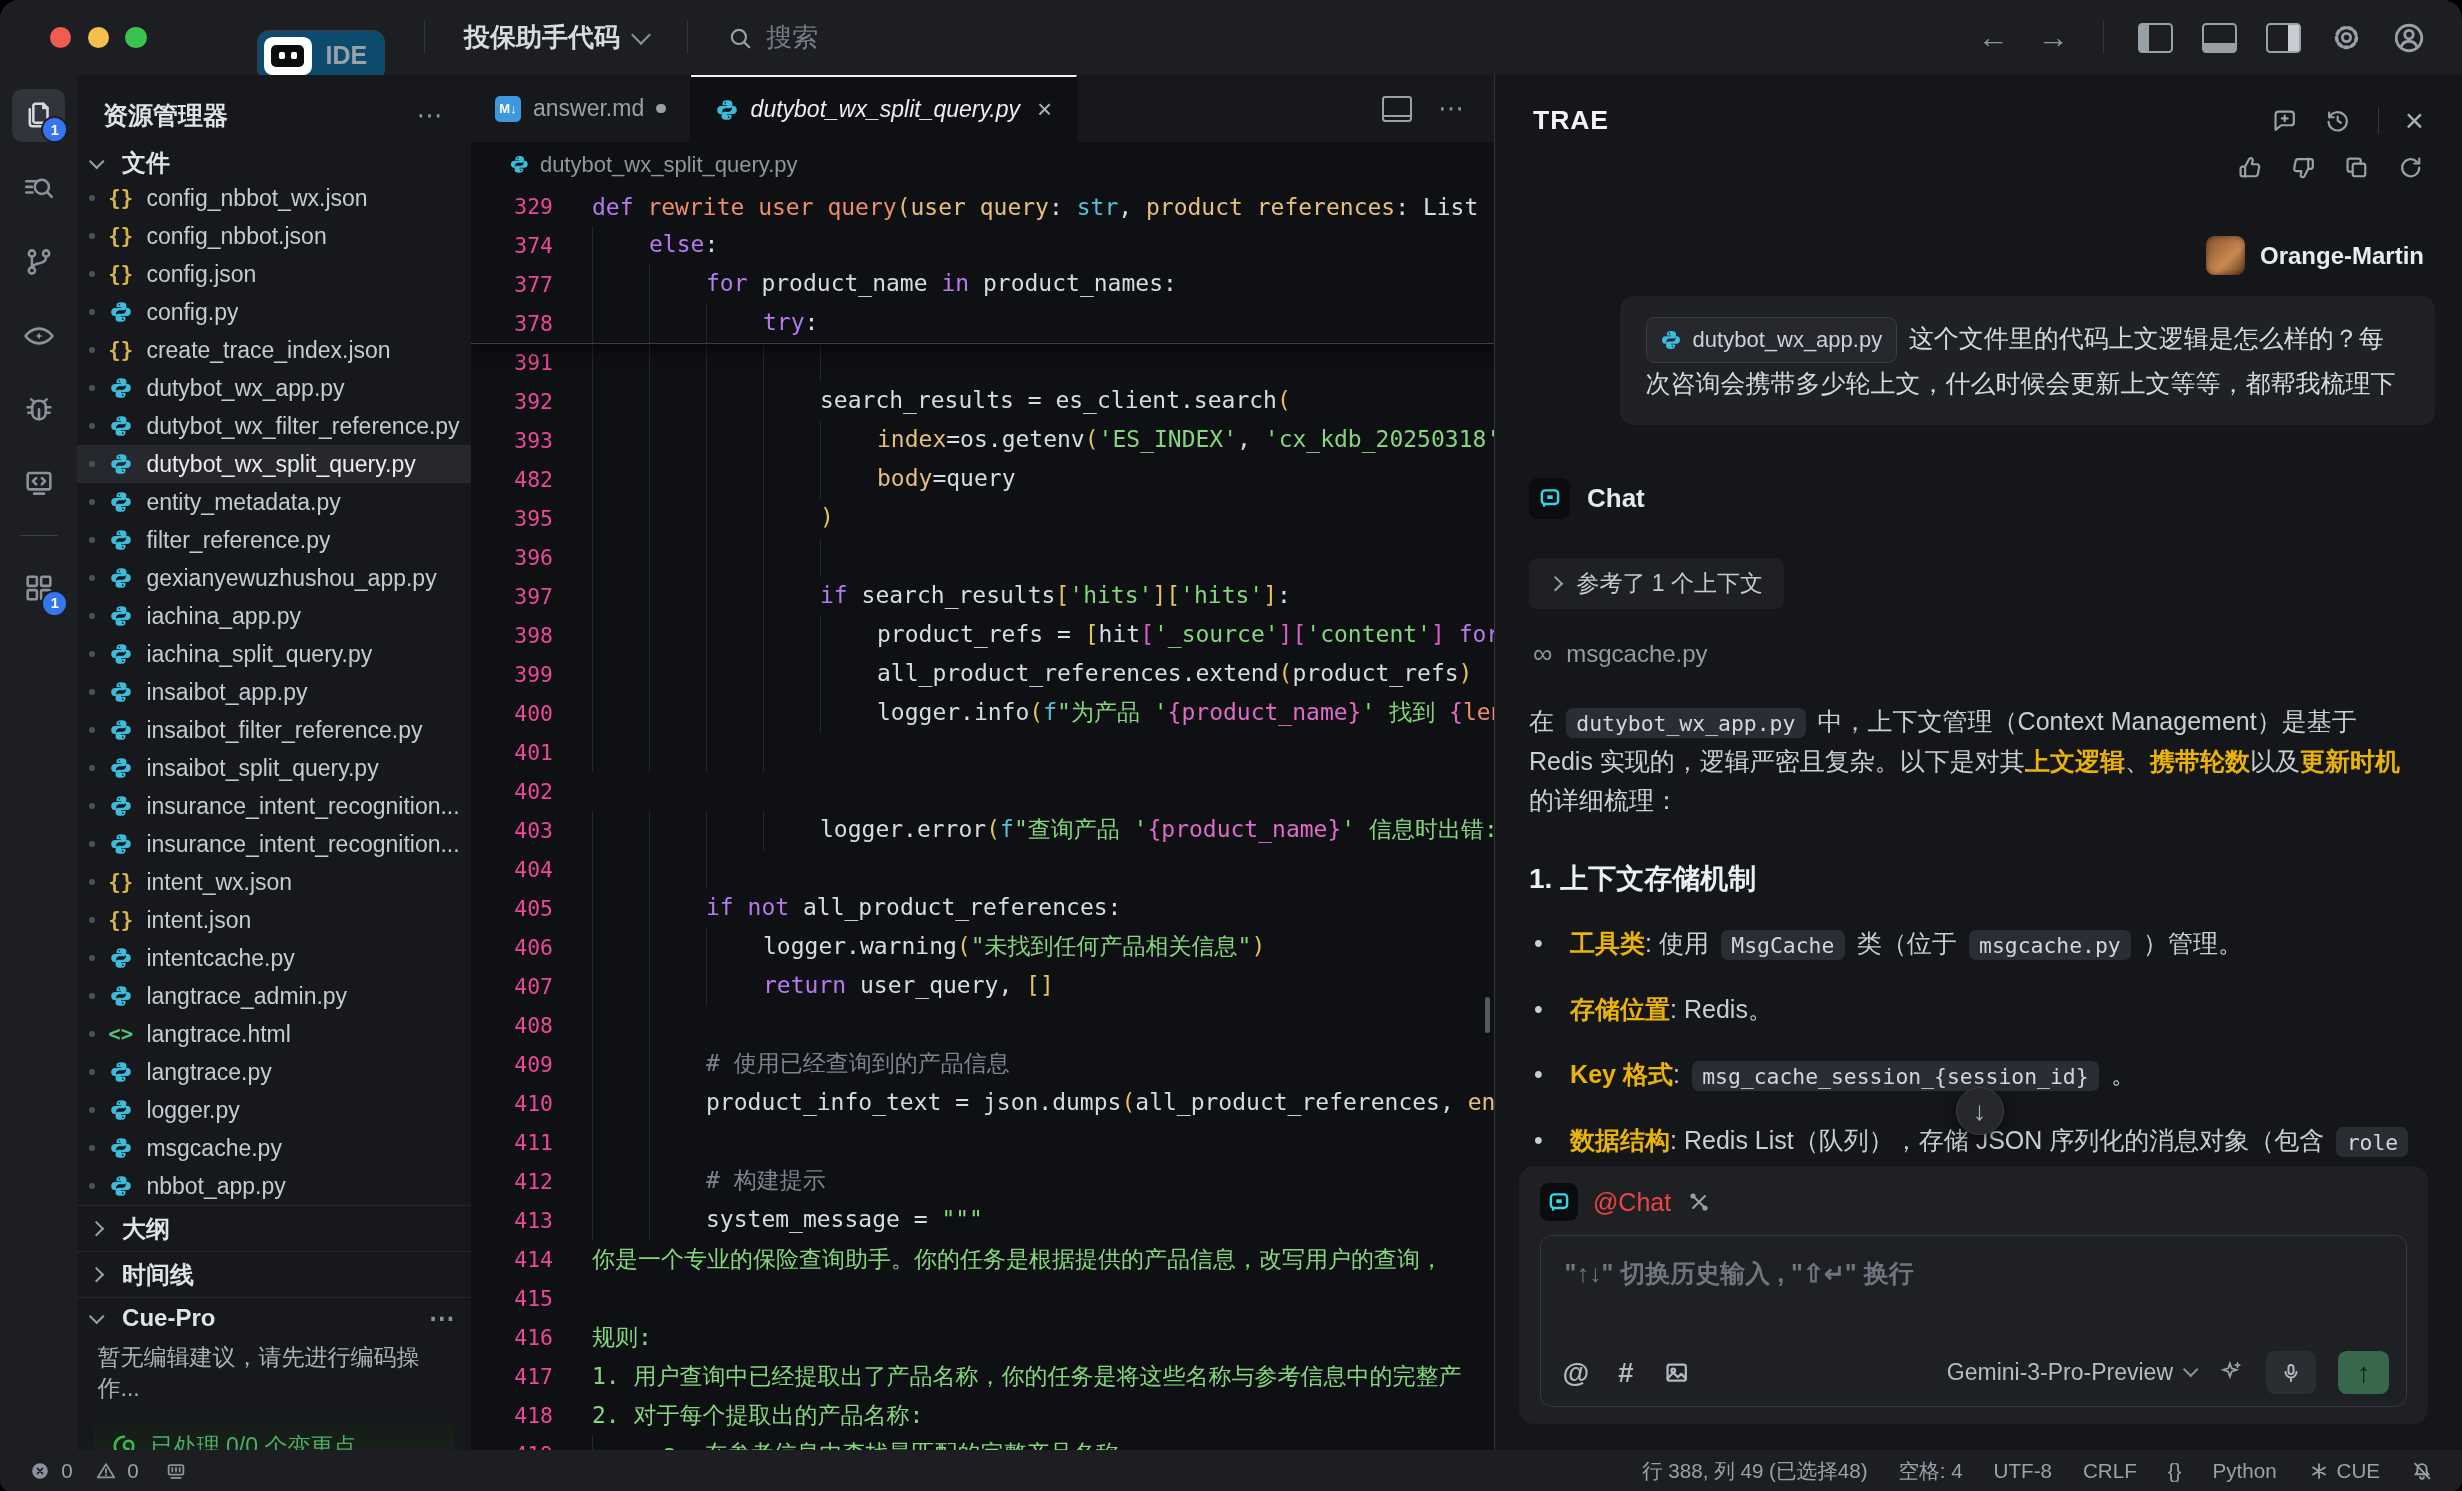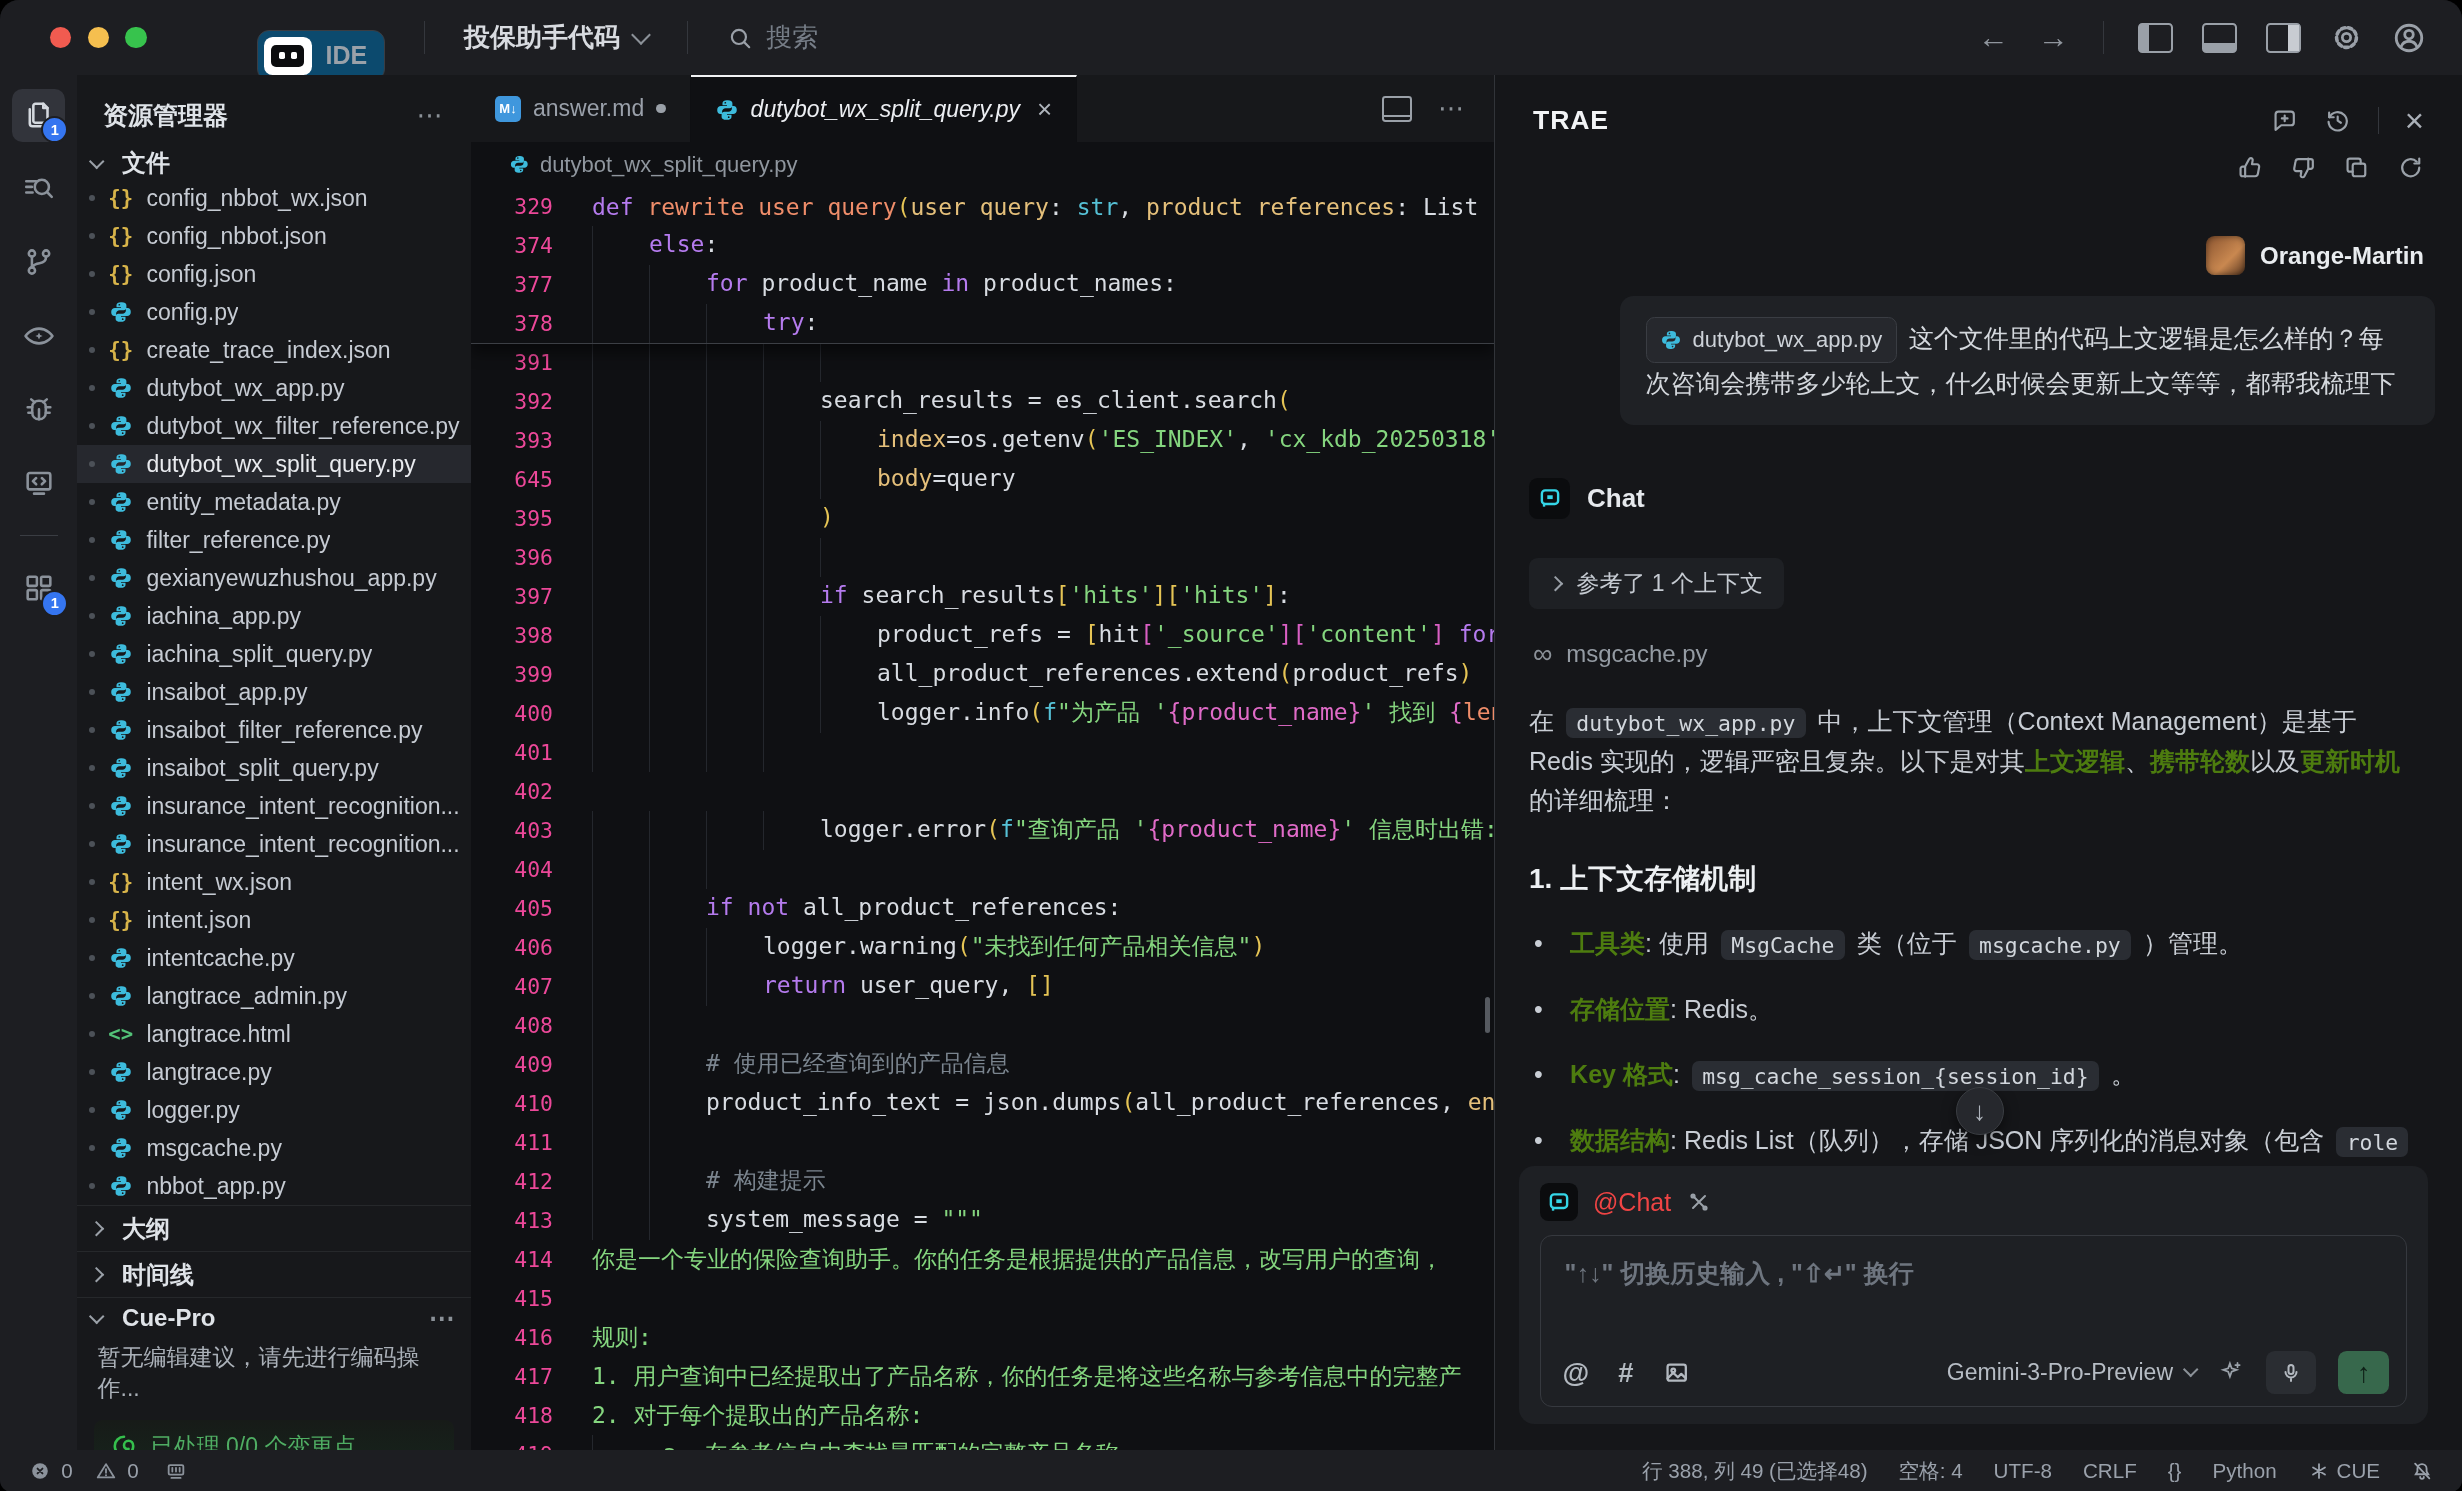--- a/index.html
+++ b/index.html
@@ -115,21 +115,21 @@
   .chat-label span{font-size:26px;font-weight:600;color:#e6e9ed;}
   .ctx-pill{display:inline-flex;align-items:center;gap:15.4px;margin:39px 0 0 34px;background:#1e2024;border-radius:8.6px;padding:10.3px 20.6px;font-size:23px;color:#c6cbd2;}
   .ref-row{display:flex;align-items:center;gap:13.7px;margin:31px 0 0 38px;color:#949ba3;font-size:24px;}
   .ref-row .inf{font-size:27.4px;color:#8b9198;line-height:1;}
   #chat-blocks{padding:0 38px 0 34px;margin-top:34px;font-size:25px;line-height:39px;color:#c9ced5;}
   .chat-p{margin-top:27.4px;}
   .chat-p:first-child{margin-top:0;}
   .chat-h{margin-top:39px;font-size:28px;font-weight:700;color:#edf0f3;}
   .chat-li{margin-top:26px;display:flex;}
   .chat-li .marker{width:36px;padding-left:5.1px;flex:none;}
-  .seg-b{font-weight:700;color:#4d7c0f;}
+  .seg-b{font-weight:700;color:#eab308;}
   .seg-code{font-family:"DejaVu Sans Mono",monospace;font-size:21.4px;background:#2a2d33;border-radius:6.9px;padding:2.6px 10.3px;color:#d2d7dd;margin:0 5.1px;white-space:nowrap;}
   .scrolldown{position:absolute;left:calc(50% - 23px);top:1012px;width:46px;height:46px;border-radius:50%;background:#26282d;border:0.9px solid #3a3d42;box-shadow:0 5.1px 13.7px rgba(0,0,0,.5);display:flex;align-items:center;justify-content:center;color:#aeb4bc;font-size:26px;z-index:8;}
   .input-card{position:absolute;left:24px;right:34px;bottom:26px;background:#1e2024;border-radius:15.4px;padding:17px 20.6px;box-sizing:border-box;z-index:7;}
   .ic-head{display:flex;align-items:center;gap:15.4px;}
   .ic-head .chatlogo{width:38px;height:38px;}
   .ic-mode{font-size:25px;font-weight:400;color:#ef4444;}
   .ic-head svg.tools{width:24px;height:24px;stroke:#9aa1a9;fill:none;stroke-width:2;stroke-linecap:round;}
   .ic-box{margin-top:13.7px;border:1.7px solid #36393f;border-radius:12px;height:170px;position:relative;}
   .ic-ph{padding:20.6px 24px;color:#6e757f;font-size:25px;font-weight:600;}
   .ic-toolbar{position:absolute;left:22px;right:17px;bottom:12px;display:flex;align-items:center;}
@@ -581,21 +581,21 @@
             </div>
             <div class="code-line">
               <span class="lnum">392</span>
               <span class="lcontent"><span class="guide"></span><span class="guide"></span><span class="guide"></span><span class="guide"></span><span class="tk-w">search_results = es_client.search</span><span class="tk-y">(</span></span>
             </div>
             <div class="code-line">
               <span class="lnum">393</span>
               <span class="lcontent"><span class="guide"></span><span class="guide"></span><span class="guide"></span><span class="guide"></span><span class="guide"></span><span class="tk-p">index</span><span class="tk-w">=os.getenv</span><span class="tk-y">(</span><span class="tk-s">'ES_INDEX'</span><span class="tk-w">, </span><span class="tk-s">'cx_kdb_20250318'</span></span>
             </div>
             <div class="code-line">
-              <span class="lnum">645</span>
+              <span class="lnum">482</span>
               <span class="lcontent"><span class="guide"></span><span class="guide"></span><span class="guide"></span><span class="guide"></span><span class="guide"></span><span class="tk-p">body</span><span class="tk-w">=query</span></span>
             </div>
             <div class="code-line">
               <span class="lnum">395</span>
               <span class="lcontent"><span class="guide"></span><span class="guide"></span><span class="guide"></span><span class="guide"></span><span class="tk-y">)</span></span>
             </div>
             <div class="code-line">
               <span class="lnum">396</span>
               <span class="lcontent"><span class="guide"></span><span class="guide"></span><span class="guide"></span><span class="guide"></span><span class="guide"></span></span>
             </div>

